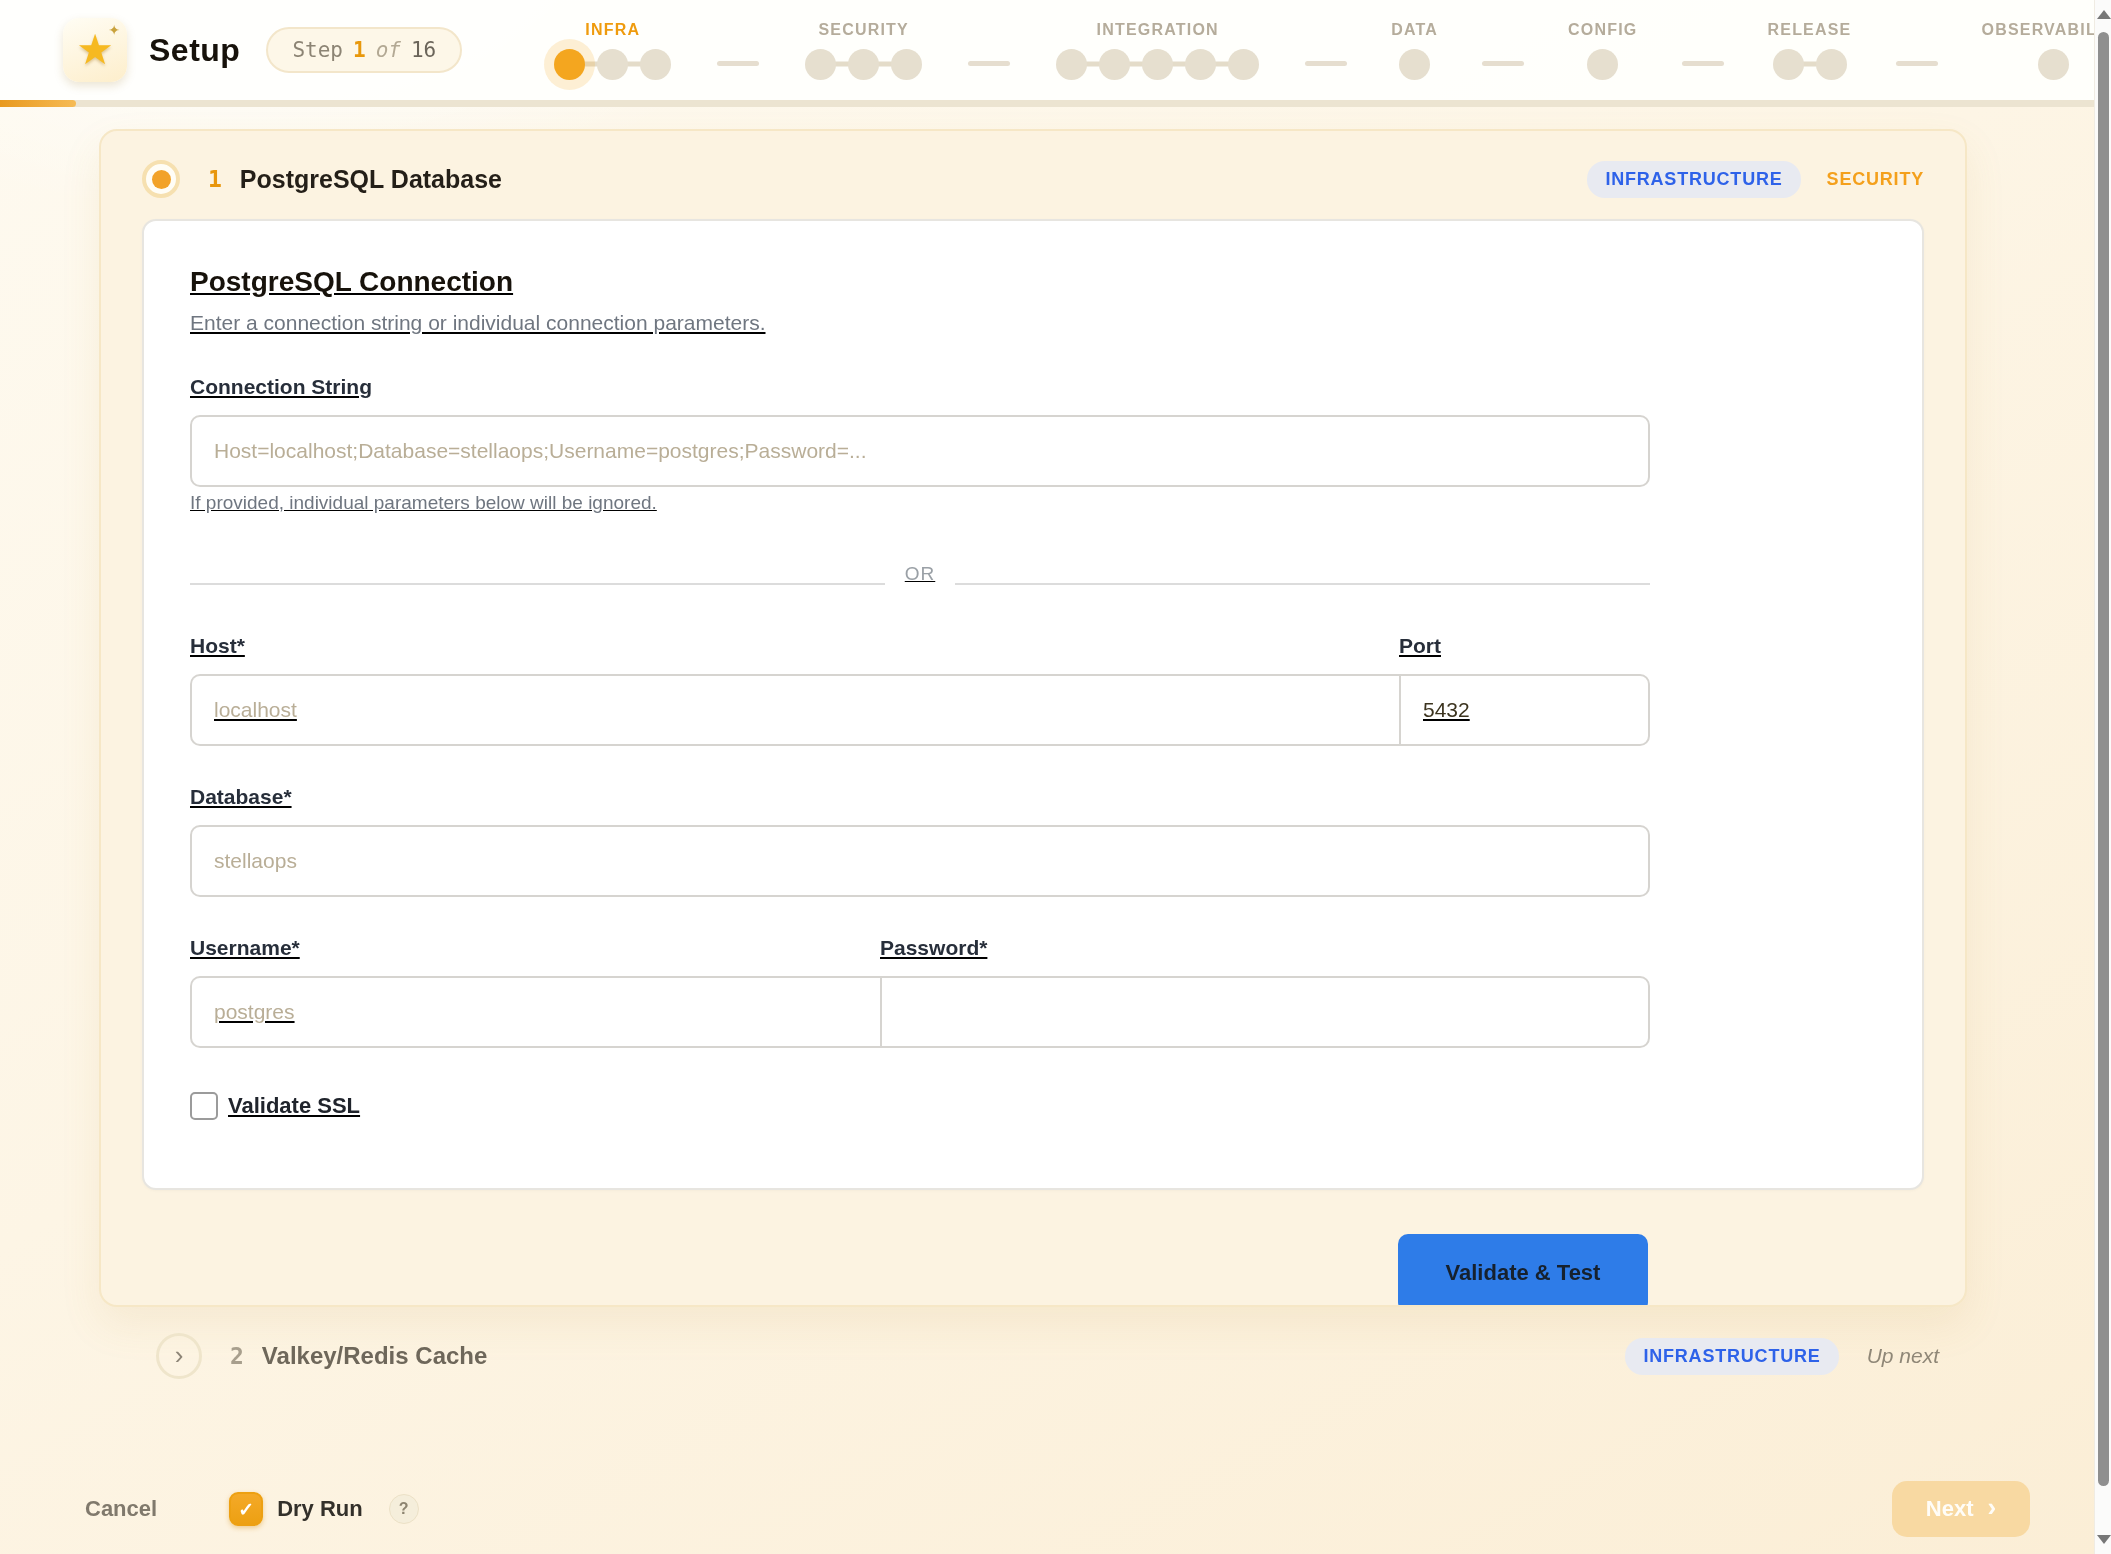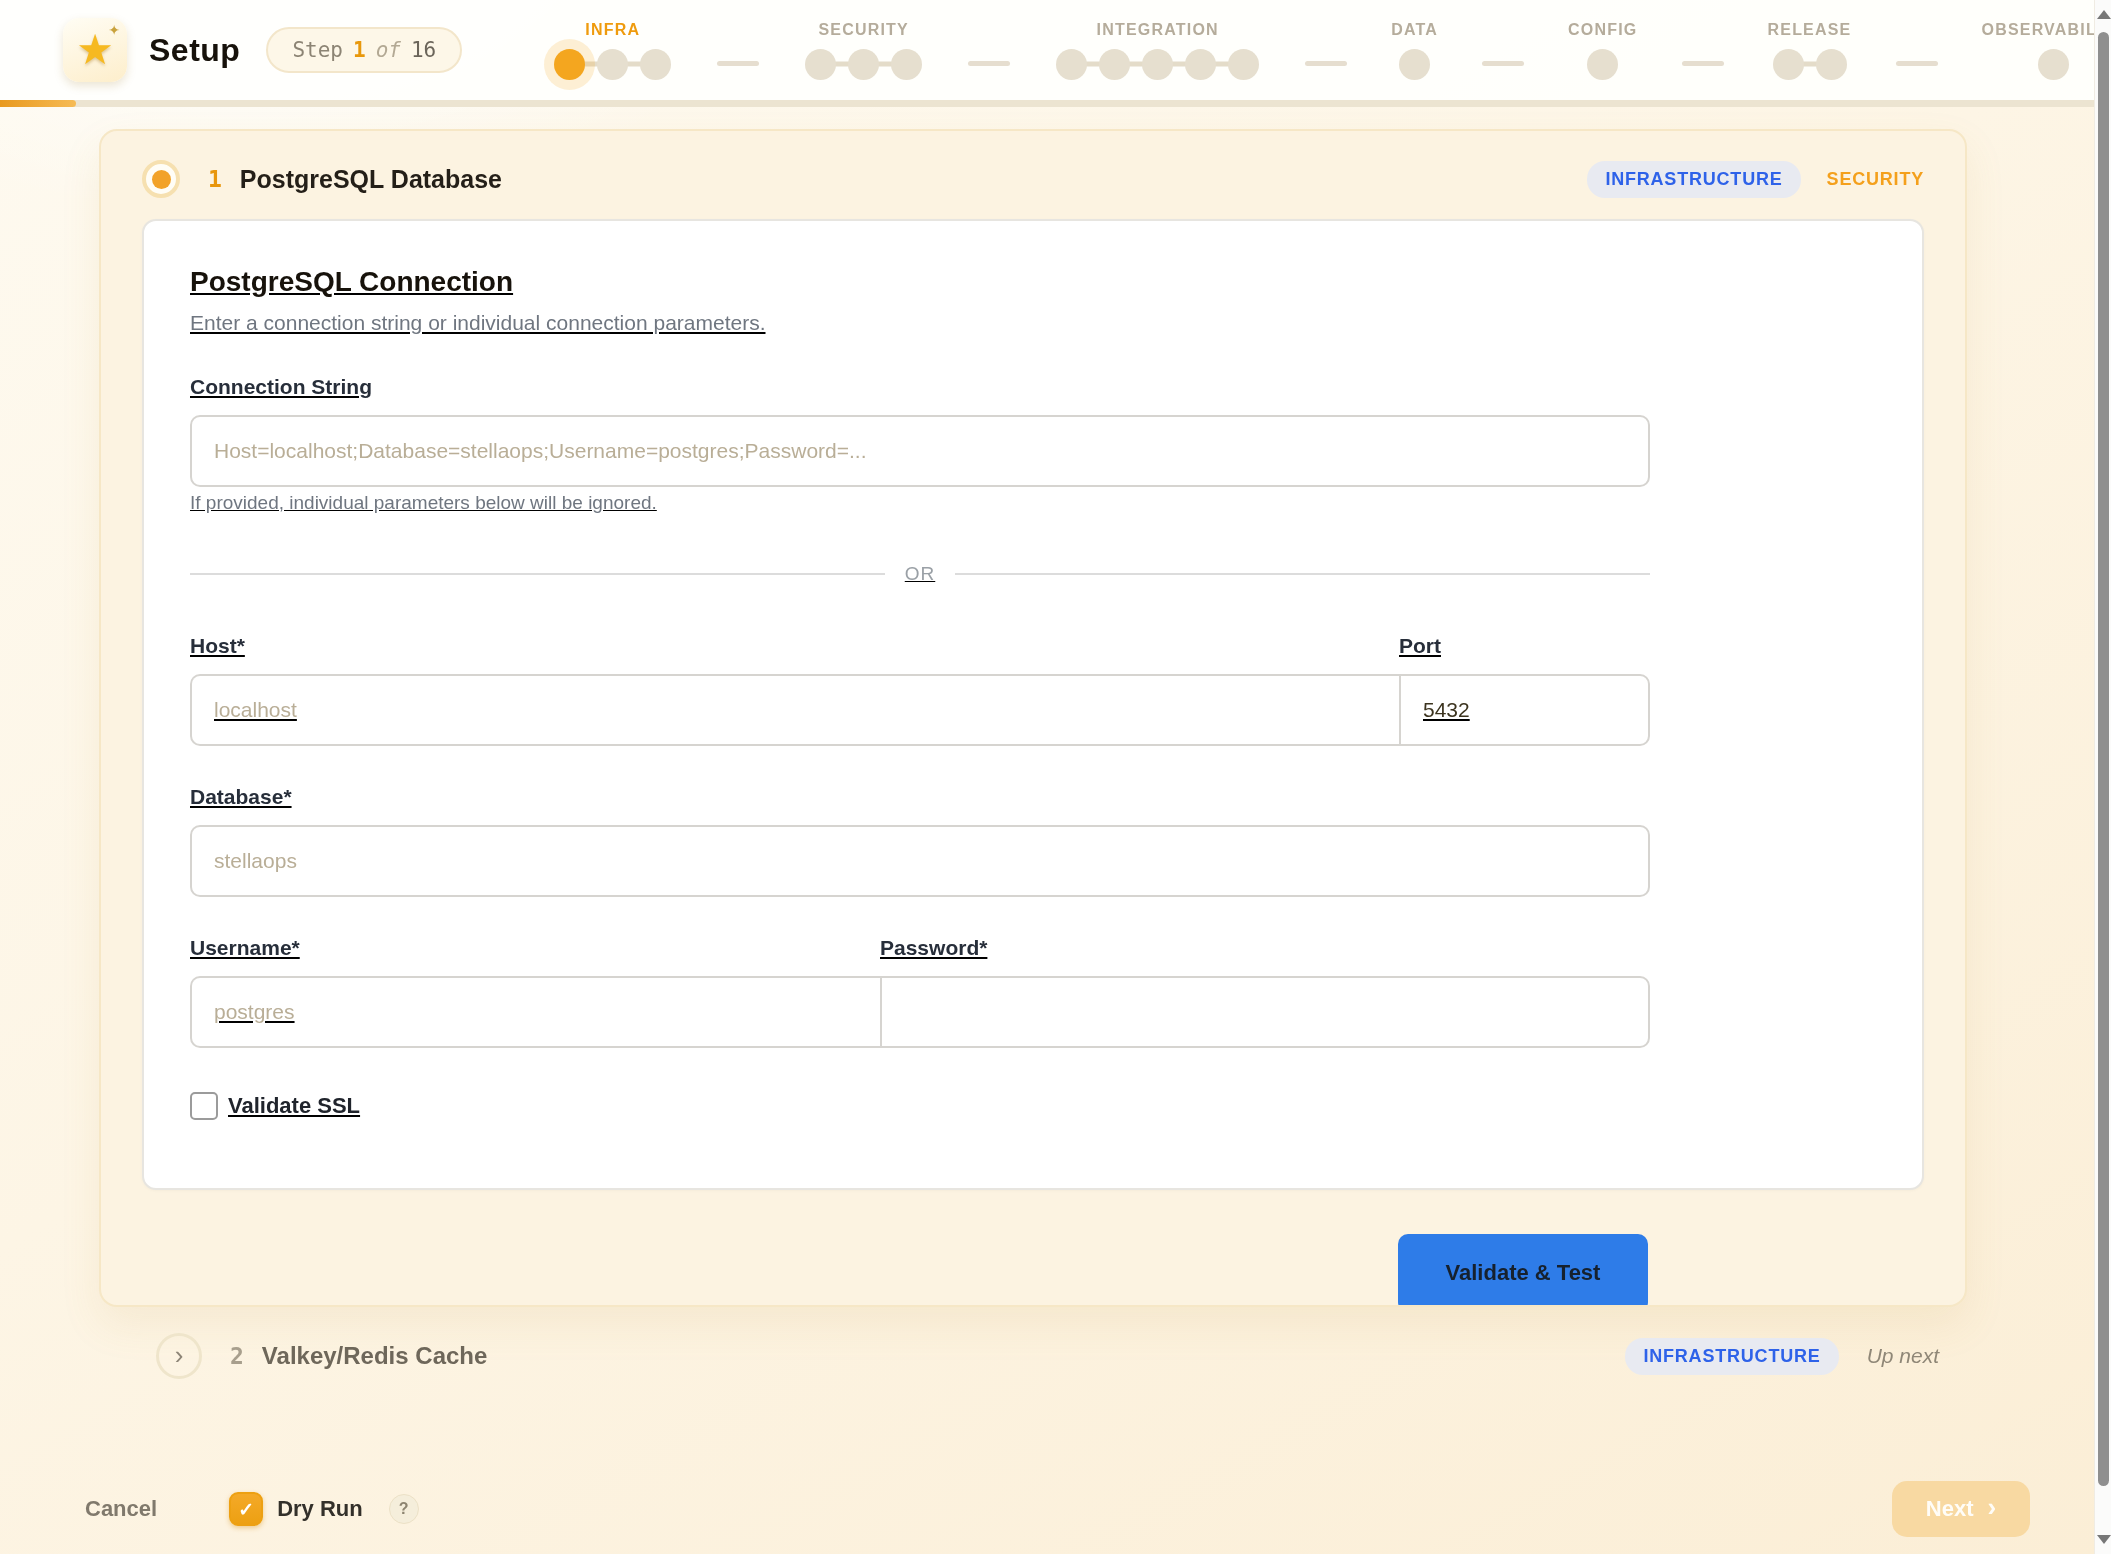--- a/index.html
+++ b/index.html
@@ -83,21 +83,21 @@
   .fields { width:1460px;text-decoration:underline; }
   .form-heading { font-size:28px; font-weight:800; color:#17120b; line-height:32px; }
   .form-subtitle { font-size:21px; color:#6f7680; line-height:26px; margin:12px 0 38px; }
   .f-label { font-size:21px; font-weight:600; color:#272e3a; line-height:26px; margin-bottom:15px; }
   .t-input {
     width:100%; height:72px; border:2px solid #d6d4d0; border-radius:10px; background:#fff;
     font-family:"Liberation Sans",sans-serif; font-size:21px; padding:0 22px; color:#3c341f; outline:none;
   }
   .t-input::placeholder { color:#b9ae97; opacity:1; }
   .hint { font-size:19px; color:#6f7680; margin-top:4px; line-height:24px; }
-  .or-row { display:flex; align-items:center; gap:20px; margin:48px 0; }
+  .or-row { display:flex; align-items:flex-end; gap:20px; margin:48px 0; }
   .or-row .line { flex:1 1 auto; height:2px; background:#dcdcdc; }
   .or-row .or-text { font-size:19px; color:#9aa0a6; letter-spacing:1px; }
   .grid-hostport { display:grid; grid-template-columns:1fr 251px; }
   .grid-hostport .t-input.left  { border-radius:10px 0 0 10px; border-right:none; }
   .grid-hostport .t-input.right { border-radius:0 10px 10px 0; border-left:2px solid #d6d4d0; }
   .grid-userpass { display:grid; grid-template-columns:690px 1fr; }
   .grid-userpass .t-input.left  { border-radius:10px 0 0 10px; border-right:none; }
   .grid-userpass .t-input.right { border-radius:0 10px 10px 0; border-left:2px solid #d6d4d0; }
   .block { margin-top:38px; }
   .ssl-row { margin-top:44px; display:flex; align-items:center; }

